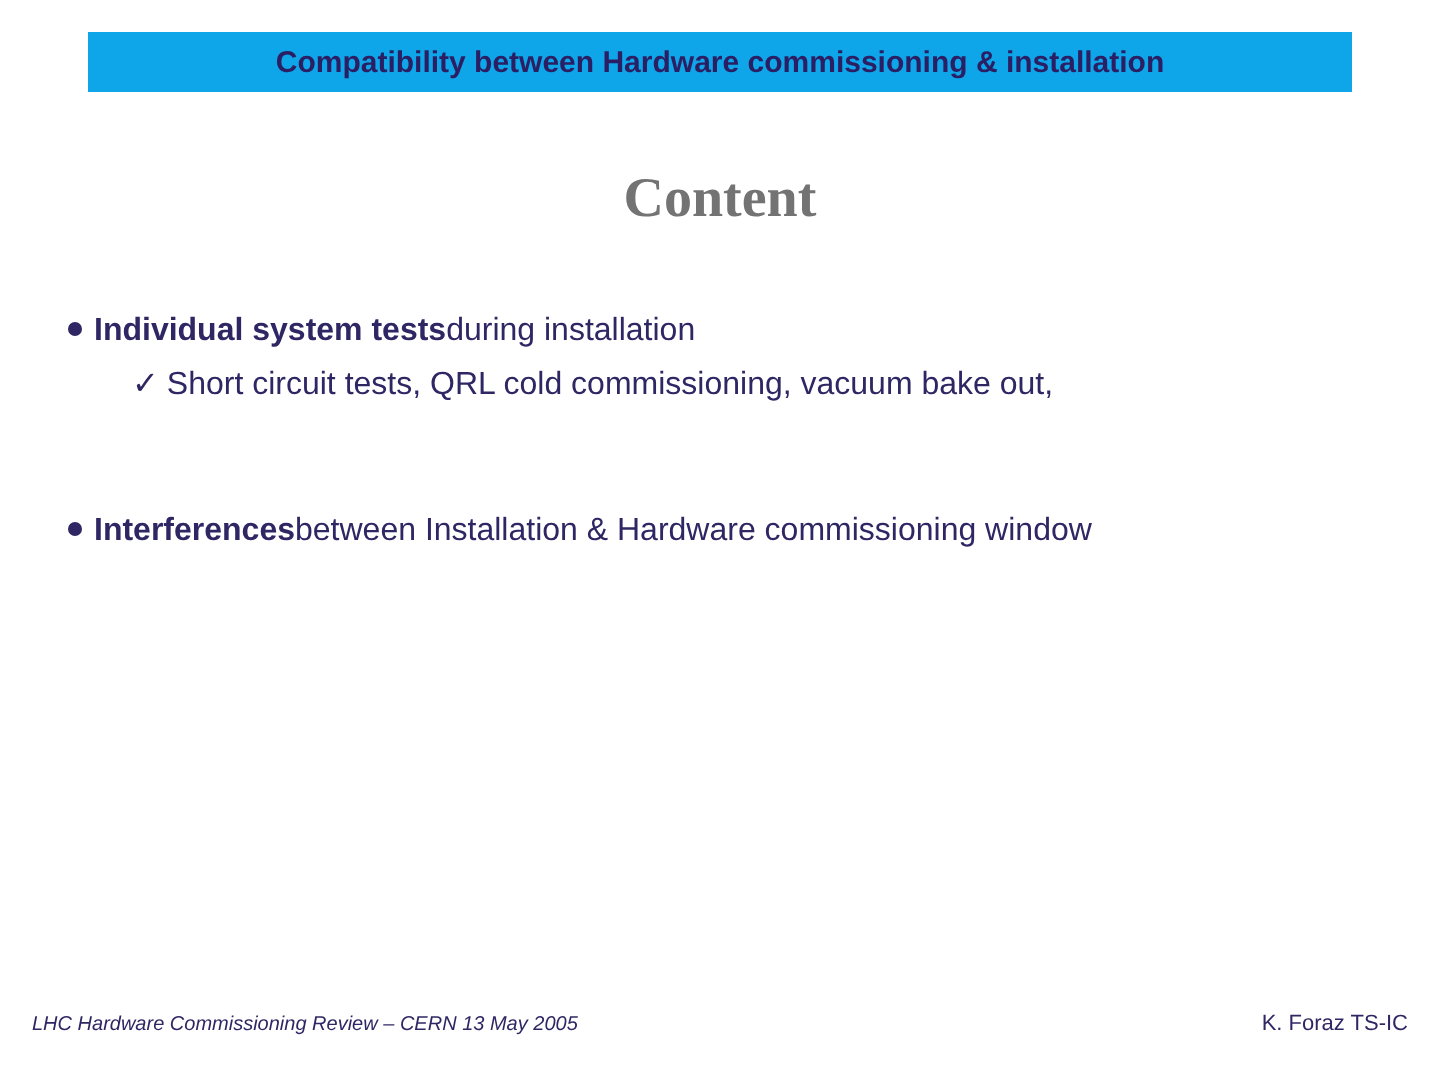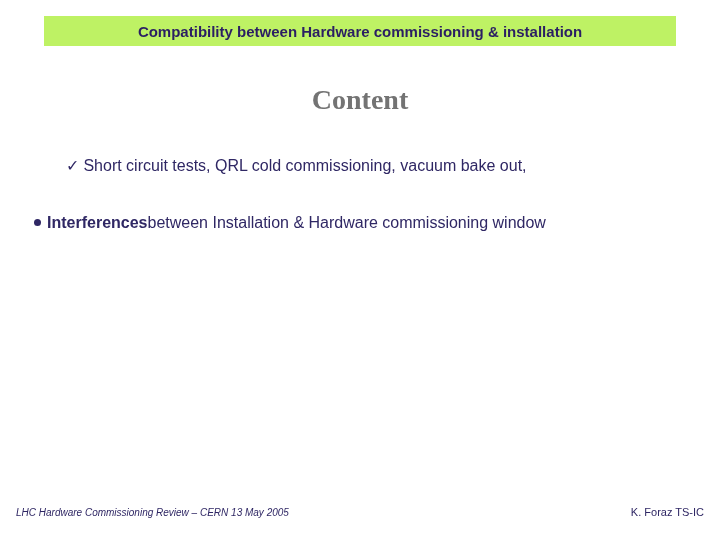--- a/index.html
+++ b/index.html
@@ -17,21 +17,21 @@
     width: 720px;
     height: 540px;
     box-sizing: border-box;
   }
   .title-band {
     position: absolute;
     top: 16px;
     left: 44px;
     right: 44px;
     height: 30px;
-    background: #bef264;
+    background: #0ea5e9;
     display: flex;
     align-items: center;
     justify-content: center;
   }
   .title-band span {
     font-weight: bold;
     font-size: 15px;
     color: #2b1e63;
   }
   .section-heading {
@@ -82,21 +82,21 @@
   }
   .check {
     color: #2f2764;
     margin-right: 4px;
     flex: 0 0 auto;
   }
   .sub-cont {
     margin-left: 32px;
   }
   .mt {
-    margin-top: 30px;
+    margin-top: 46px;
   }
   .footer-left {
     position: absolute;
     bottom: 22px;
     left: 16px;
     font-size: 10px;
     font-style: italic;
     color: #2f2764;
   }
   .footer-right {
@@ -113,20 +113,25 @@
 <div class="slide">
 
   <div class="title-band">
     <span>Compatibility between Hardware commissioning &amp; installation</span>
   </div>
 
   <div class="section-heading">Content</div>
 
   <div class="body">
 
+    <div class="bullet-line">
+      <span class="bullet-dot"></span>
+      <span class="bold">Individual system tests</span>
+      <span> during installation</span>
+    </div>
 
     <div class="sub">
       <span class="check">✓</span>
       <span>Short circuit tests, QRL cold commissioning, vacuum bake out,</span>
     </div>
 
     <div class="bullet-line mt">
       <span class="bullet-dot"></span>
       <span class="bold">Interferences</span>
       <span> between Installation &amp; Hardware commissioning window</span>

